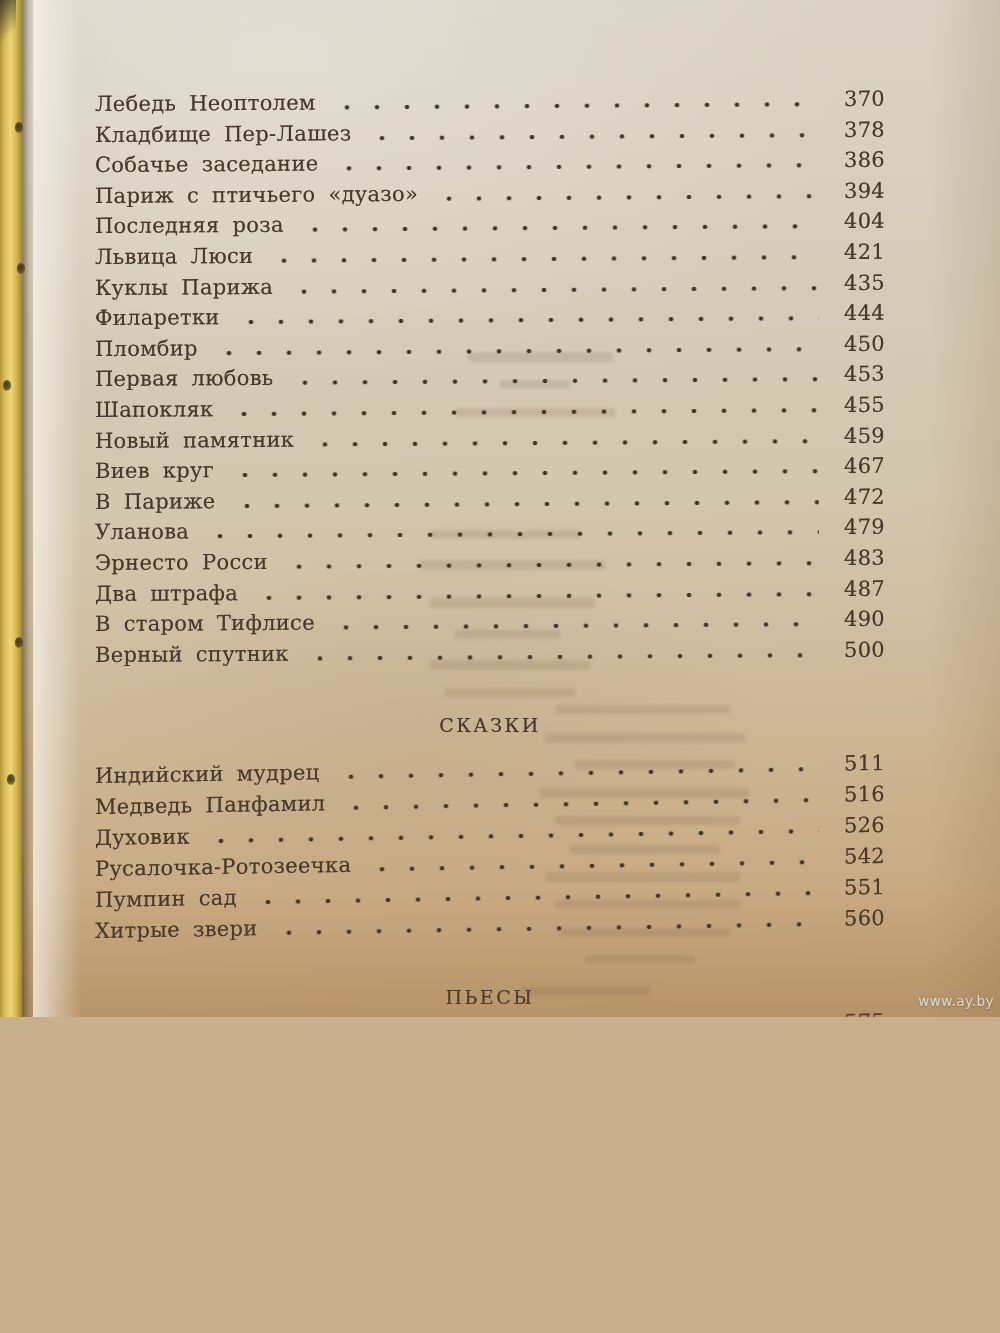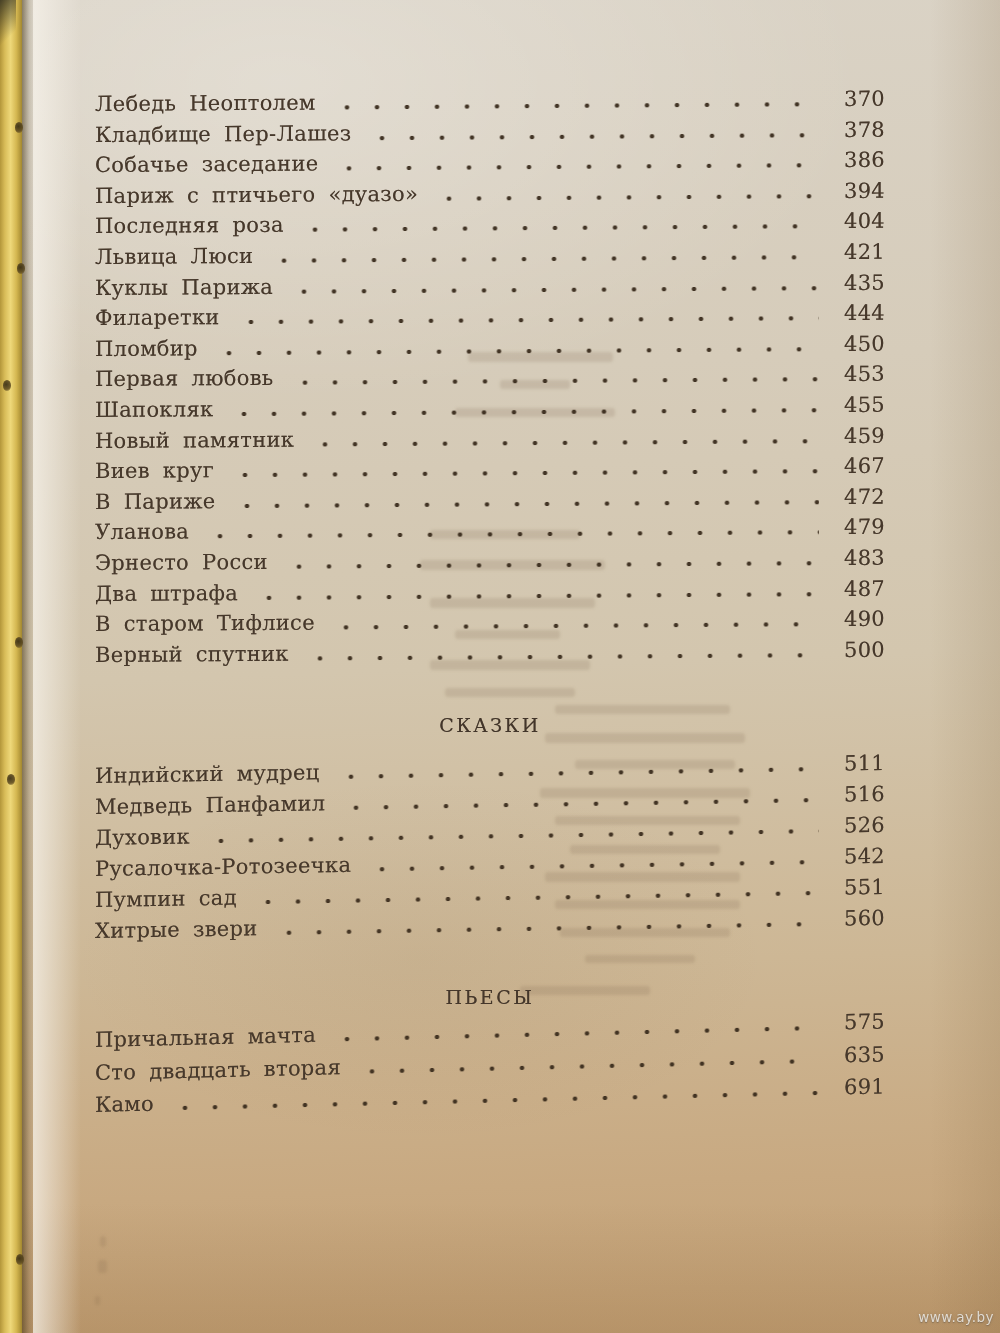--- a/index.html
+++ b/index.html
@@ -2,21 +2,21 @@
 <html><head>
 <meta charset="utf-8">
 <style>
   html,body{margin:0;padding:0;}
   body{
     width:1000px;height:1333px;overflow:hidden;
     font-family:"DejaVu Serif", serif;
     background:#c9b08c;
   }
   .photo{
-    position:relative;width:1000px;height:1333px;overflow:hidden;
+    position:relative;width:1000px;height:1017px;overflow:hidden;
     background:
       radial-gradient(950px 520px at 28% 6%, rgba(255,255,255,0.25), rgba(255,255,255,0) 62%),
       linear-gradient(178deg,#dad3c6 0%,#d6ccba 28%,#d3c6ae 50%,#cdb795 72%,#c8a981 88%,#c2a075 100%);
   }
   
   .edge{
     position:absolute;left:0;top:0;bottom:0;width:22px;
     background:linear-gradient(90deg,#b3963a 0%,#d8bc58 22%,#eed87a 48%,#d5b852 74%,#a3882f 100%);
   }
   .hole{

